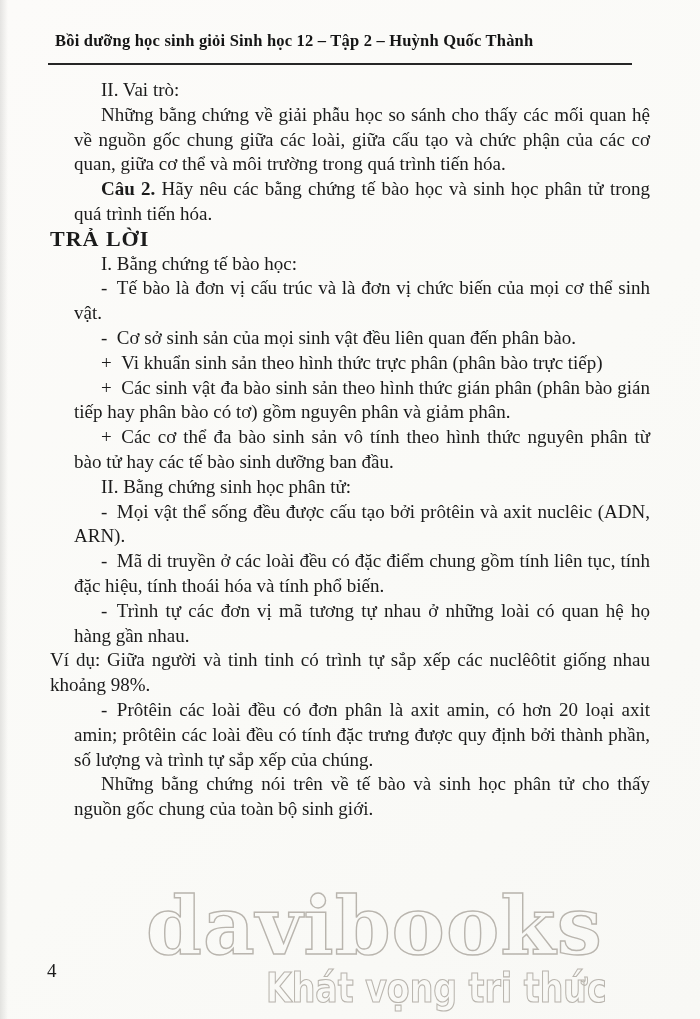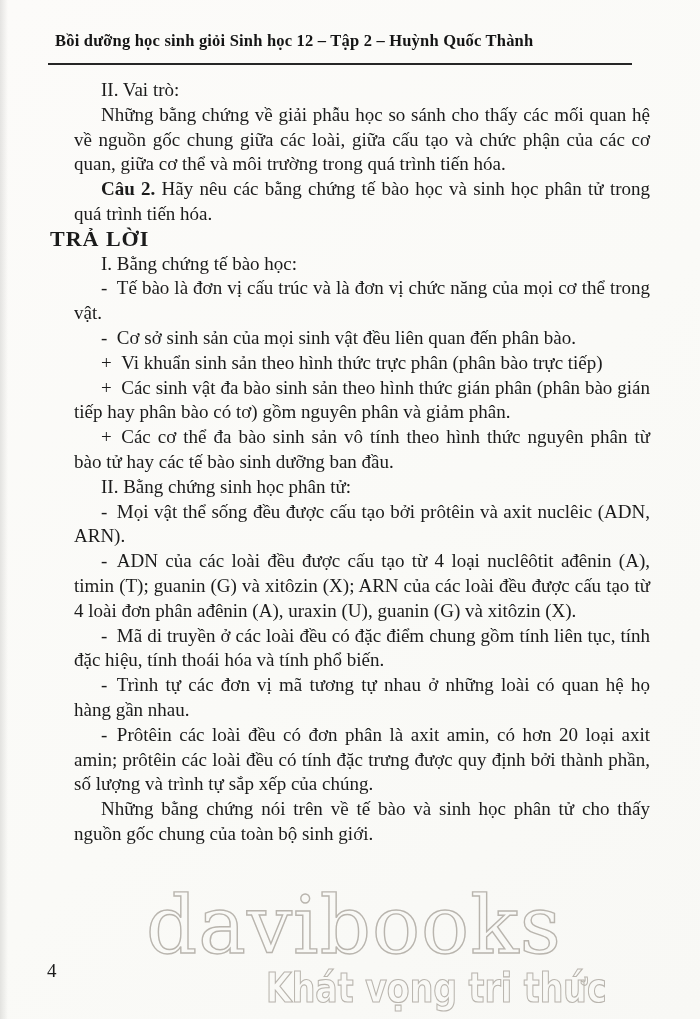--- a/index.html
+++ b/index.html
@@ -15,21 +15,21 @@
   .edge-shade {
     position: absolute; left: 0; top: 0; bottom: 0; width: 8px;
     background: linear-gradient(to right, rgba(120,120,118,0.18), rgba(120,120,118,0));
     z-index: 0;
   }
   
   .watermark-layer { position: absolute; inset: 0; z-index: 0; pointer-events: none; }
   .wm-main {
     position: absolute; left: 146px; top: 886px;
     font-family: "DejaVu Serif", serif;
-    font-weight: normal;
+    font-weight: bold;
     font-size: 80px; line-height: 1;
     color: transparent;
     -webkit-text-stroke: 1.4px #b9b5ae;
     letter-spacing: 1px;
     white-space: nowrap;
   }
   .wm-slogan {
     position: absolute; left: 266px; top: 966px;
     font-family: "DejaVu Sans", sans-serif;
     font-weight: bold;
@@ -92,29 +92,29 @@
   <div class="page-header">
     <span>Bồi dưỡng học sinh giỏi Sinh học 12 – Tập 2 – Huỳnh Quốc Thành</span>
   </div>
 
   <div class="page-body" id="page-body">
       <p class="ind">II. Vai trò:</p>
       <p class="ind">Những bằng chứng về giải phẫu học so sánh cho thấy các mối quan hệ về nguồn gốc chung giữa các loài, giữa cấu tạo và chức phận của các cơ quan, giữa cơ thể và môi trường trong quá trình tiến hóa.</p>
       <p class="ind"><b>Câu 2.</b> Hãy nêu các bằng chứng tế bào học và sinh học phân tử trong quá trình tiến hóa.</p>
       <p class="answer-heading">TRẢ LỜI</p>
       <p class="ind">I. Bằng chứng tế bào học:</p>
-      <p class="ind">- Tế bào là đơn vị cấu trúc và là đơn vị chức năng của mọi cơ thể trong vật.</p>
+      <p class="ind">- Tế bào là đơn vị cấu trúc và là đơn vị chức biến của mọi cơ thể sinh vật.</p>
       <p class="ind">- Cơ sở sinh sản của mọi sinh vật đều liên quan đến phân bào.</p>
       <p class="ind">+ Vi khuẩn sinh sản theo hình thức trực phân (phân bào trực tiếp)</p>
       <p class="ind">+ Các sinh vật đa bào sinh sản theo hình thức gián phân (phân bào gián tiếp hay phân bào có tơ) gồm nguyên phân và giảm phân.</p>
       <p class="ind">+ Các cơ thể đa bào sinh sản vô tính theo hình thức nguyên phân từ bào tử hay các tế bào sinh dưỡng ban đầu.</p>
       <p class="ind">II. Bằng chứng sinh học phân tử:</p>
       <p class="ind">- Mọi vật thể sống đều được cấu tạo bởi prôtêin và axit nuclêic (ADN, ARN).</p>
-      <p class="ind">- ADN của các loài đều được cấu tạo từ 4 loại nuclêôtit ađênin (A), timin (T); guanin (G) và xitôzin (X); ARN của các loài đều được cấu tạo từ 4 loài đơn phân ađênin (A), uraxin (U), guanin (G) và xitôzin (X).</p>
       <p class="ind">- Mã di truyền ở các loài đều có đặc điểm chung gồm tính liên tục, tính đặc hiệu, tính thoái hóa và tính phổ biến.</p>
       <p class="ind">- Trình tự các đơn vị mã tương tự nhau ở những loài có quan hệ họ hàng gần nhau.</p>
+      <p>Ví dụ: Giữa người và tinh tinh có trình tự sắp xếp các nuclêôtit giống nhau khoảng 98%.</p>
       <p class="ind">- Prôtêin các loài đều có đơn phân là axit amin, có hơn 20 loại axit amin; prôtêin các loài đều có tính đặc trưng được quy định bởi thành phần, số lượng và trình tự sắp xếp của chúng.</p>
       <p class="ind">Những bằng chứng nói trên về tế bào và sinh học phân tử cho thấy nguồn gốc chung của toàn bộ sinh giới.</p>
     </div>
 
   <div class="page-number">4</div>
 
 </div>
 
 </body></html>

